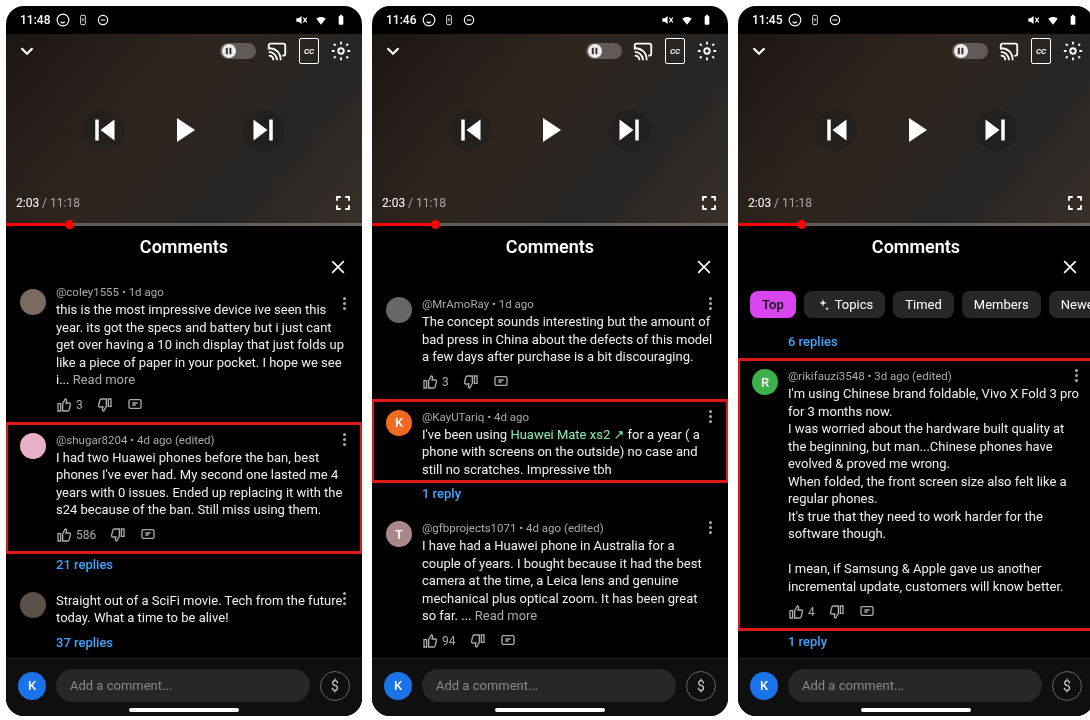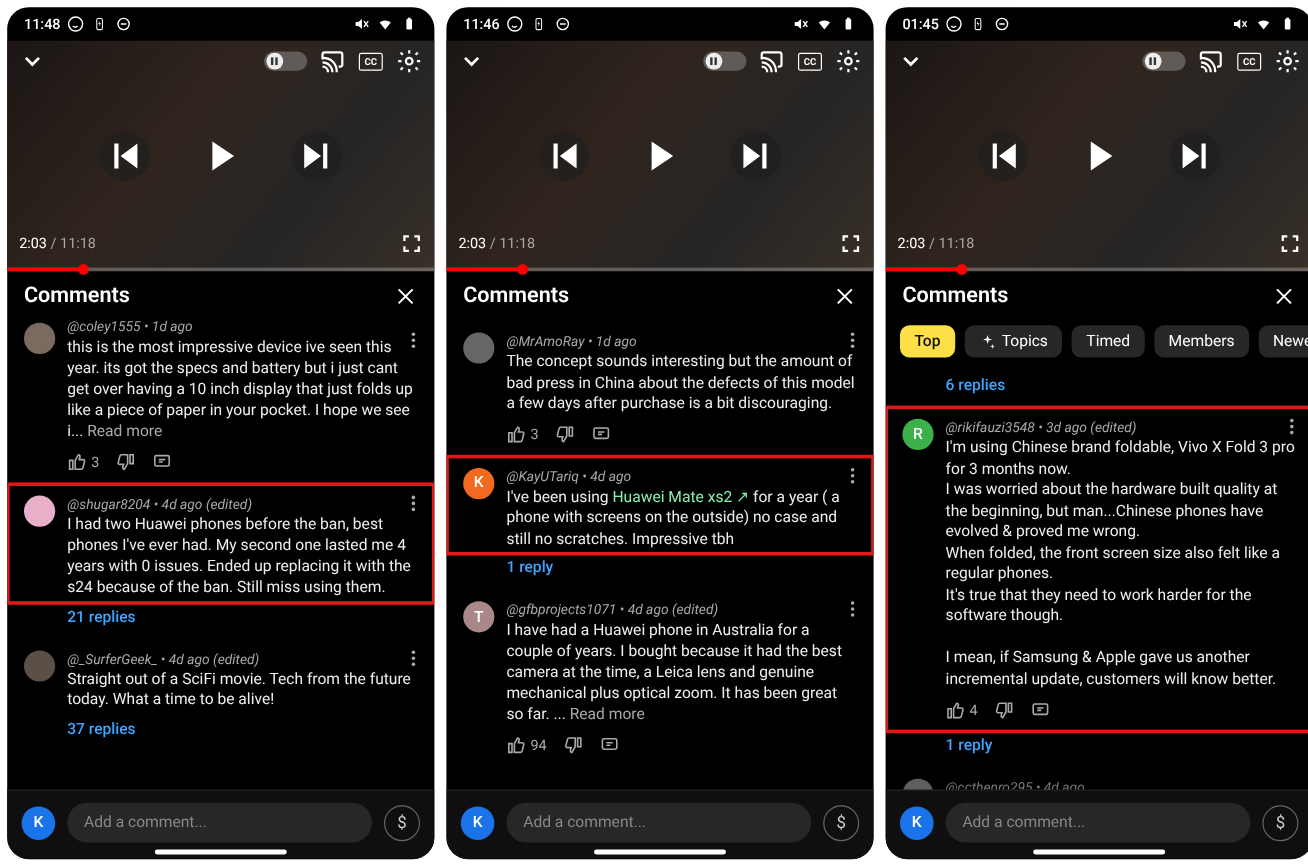--- a/index.html
+++ b/index.html
@@ -46,21 +46,21 @@
     display: flex; align-items: center; padding: 0 10px; gap: 10px;
   }
   .chev-down { width: 22px; height: 22px; display:flex; align-items:center; justify-content:center; }
   .spacer { flex: 1; }
   .autoplay-pill {
     width: 36px; height: 16px; border-radius: 10px; background: rgba(255,255,255,0.25);
     display:flex; align-items:center; padding:0 2px;
   }
   .autoplay-pill .knob { width: 14px; height:14px; border-radius:50%; background:#eee; display:flex; align-items:center; justify-content:center; }
   .vtop-icon { width:22px; height:22px; display:flex; align-items:center; justify-content:center; }
-  .cc-box { width:20px; height:15px; border:1.5px solid #fff; border-radius:2px; font-size:8px; display:flex;align-items:center;justify-content:center; font-weight:700; }
+  .cc-box { width:20px; height:26px; border:1.5px solid #fff; border-radius:2px; font-size:8px; display:flex;align-items:center;justify-content:center; font-weight:700;font-style:italic; }
 
   .center-controls {
     position:absolute; top: 50%; left: 50%; transform: translate(-50%,-50%);
     display:flex; gap: 48px; align-items:center;
   }
   .circle-btn {
     width: 42px; height: 42px; border-radius: 50%; background: rgba(30,30,30,0.6);
     display:flex; align-items:center; justify-content:center;
   }
   .play-triangle { width:0; height:0; border-left: 18px solid #fff; border-top: 12px solid transparent; border-bottom: 12px solid transparent; margin-left:4px; }
@@ -72,45 +72,45 @@
   .time-total { color:#aaa;text-align:center; }
   .fs-icon { margin-left:auto; width:18px; height:18px; display:flex;align-items:center;justify-content:center; }
   .progress {
     position:absolute; left:0; right:0; bottom:0; height: 3px; background: rgba(255,255,255,0.25);
   }
   .progress-fill { height:100%; background:#f00; width: 18%; position:relative; }
   .progress-fill::after { content:""; position:absolute; right:-4px; top:-3px; width:9px; height:9px; border-radius:50%; background:#f00; }
 
   .comments-header {
     display:flex; align-items:center; padding: 10px 14px;
-    font-size: 18px; font-weight: 600;
+    font-size: 18px; font-weight: 600; flex-direction: column;
   }
   .close-x { margin-left:auto; width:20px; height:20px; display:flex;align-items:center;justify-content:center; cursor:pointer; }
 
   .chips-row {
     display:flex; gap: 8px; padding: 4px 12px 12px 12px; overflow:hidden;
   }
   .chip {
     background: #272727; color: #fff; border-radius: 8px;
     padding: 6px 12px; font-size: 13px; display:flex; align-items:center; gap:5px; white-space:nowrap;
   }
-  .chip.sel { background:#fde047; color:#111; font-weight:500; }
+  .chip.sel { background:#d946ef; color:#111; font-weight:500; }
 
   .comment-list { flex:1; overflow:hidden; position:relative; }
   .comment {
     padding: 10px 14px 4px 14px;
     display:flex; gap: 10px; position:relative;
   }
   .comment.highlighted { outline: 3px solid #e01818; outline-offset: -2px; }
   .avatar {
     width: 26px; height: 26px; border-radius:50%; flex-shrink:0;
     display:flex; align-items:center; justify-content:center; font-size:13px; font-weight:500;
   }
   .c-body { flex:1; font-size: 13px; }
-  .c-meta { color: #aaa; font-size: 11.5px; margin-bottom: 2px; font-style: italic; }
+  .c-meta { color: #aaa; font-size: 11.5px; margin-bottom: 2px; }
   .c-text { color: #eee; line-height: 1.35; font-size: 13px; }
   .c-text .link { color: #86efac; text-align: center; }
   .read-more { color: #aaa; }
   .c-actions { display:flex; align-items:center; gap: 14px; margin-top: 8px; padding-bottom: 6px; }
   .act { display:flex; align-items:center; gap: 4px; color:#aaa; font-size:12px; }
   .act svg { width:16px; height:16px; }
   .kebab { position:absolute; top:10px; right:10px; color:#aaa; width:16px; display:flex; flex-direction:column; align-items:center; gap:2px; }
   .kebab span{ width:3px; height:3px; border-radius:50%; background:#aaa; }
   .replies-link { color:#3ea6ff; font-size:13px; font-weight:500; padding: 4px 0 10px 50px; }
   .replies-link.inset { padding-left: 50px; }
@@ -279,33 +279,51 @@
           <span></span>
         </div>
   </div>
 
   <div class="comment highlighted" style="">
     <div class="avatar" style="background:#e8b0c8"></div>
     <div class="c-body">
       <div class="c-meta"><span>@shugar8204</span> • <span>4d ago (edited)</span></div>
 
       <div class="c-text">I had two Huawei phones before the ban, best phones I've ever had. My second one lasted me 4 years with 0 issues. Ended up replacing it with the s24 because of the ban. Still miss using them.</div>
+      <div class="c-actions">
+        <div class="act">
+              <svg viewBox="0 0 24 24" fill="none" stroke="currentColor" stroke-width="2">
+                <path d="M7 10v11H3V10h4zm3 11V10l4-7c1 0 2 1 2 2.5L15 9h5c1 0 2 1 1.7 2.2l-2 8c-.2 1-.9 1.8-2 1.8H10z"></path>
+              </svg>
+              <span>586</span>
+            </div>
+        <div class="act">
+              <svg viewBox="0 0 24 24" fill="none" stroke="currentColor" stroke-width="2">
+                <path d="M17 14V3h4v11h-4zm-3-11v11l-4 7c-1 0-2-1-2-2.5L9 15H4c-1 0-2-1-1.7-2.2l2-8C4.5 3.8 5.2 3 6.3 3H14z"></path>
+              </svg>
+            </div>
+        <div class="act">
+              <svg viewBox="0 0 24 24" fill="none" stroke="currentColor" stroke-width="2">
+                <rect x="3" y="4" width="18" height="13" rx="2"></rect>
+                <path d="M8 9h8M8 12h5"></path>
+              </svg>
+            </div>
+      </div>
     </div>
     <div class="kebab">
           <span></span>
           <span></span>
           <span></span>
         </div>
   </div>
   <div class="replies-link">21 replies</div>
 
   <div class="comment " style="">
     <div class="avatar" style="background:#5a5048"></div>
     <div class="c-body">
-      <div class="c-meta"><span>@_SurferGeek_</span> • <span>4d ago (edited)</span></div>
 
       <div class="c-text">Straight out of a SciFi movie.  Tech from the future today.  What a time to be alive!</div>
     </div>
     <div class="kebab">
           <span></span>
           <span></span>
           <span></span>
         </div>
   </div>
   <div class="replies-link">37 replies</div>
@@ -518,21 +536,21 @@
     <div class="composer">
       <div class="avatar">K</div>
       <div class="composer-input">Add a comment...</div>
       <div class="tip-btn">$</div>
     </div>
     <div class="home-bar"></div>
   </div>
   <div class="phone">
     <div class="status-bar">
       <div class="status-left">
-        <span>01:45</span>
+        <span>11:45</span>
     <span class="sicon">
           <svg viewBox="0 0 24 24" fill="#fff">
             <circle cx="12" cy="12" r="10" fill="none" stroke="#fff" stroke-width="2"></circle>
             <path d="M8 15c2 2 5 2 7 0" stroke="#fff" fill="none" stroke-width="2"></path>
           </svg>
         </span>
     <span class="sicon">
           <svg viewBox="0 0 24 24" fill="#fff">
             <rect x="8" y="4" width="8" height="16" rx="2" fill="none" stroke="#fff" stroke-width="1.5"></rect>
             <path d="M12 8l-2 4h2l-1 4 3-5h-2z"></path>

